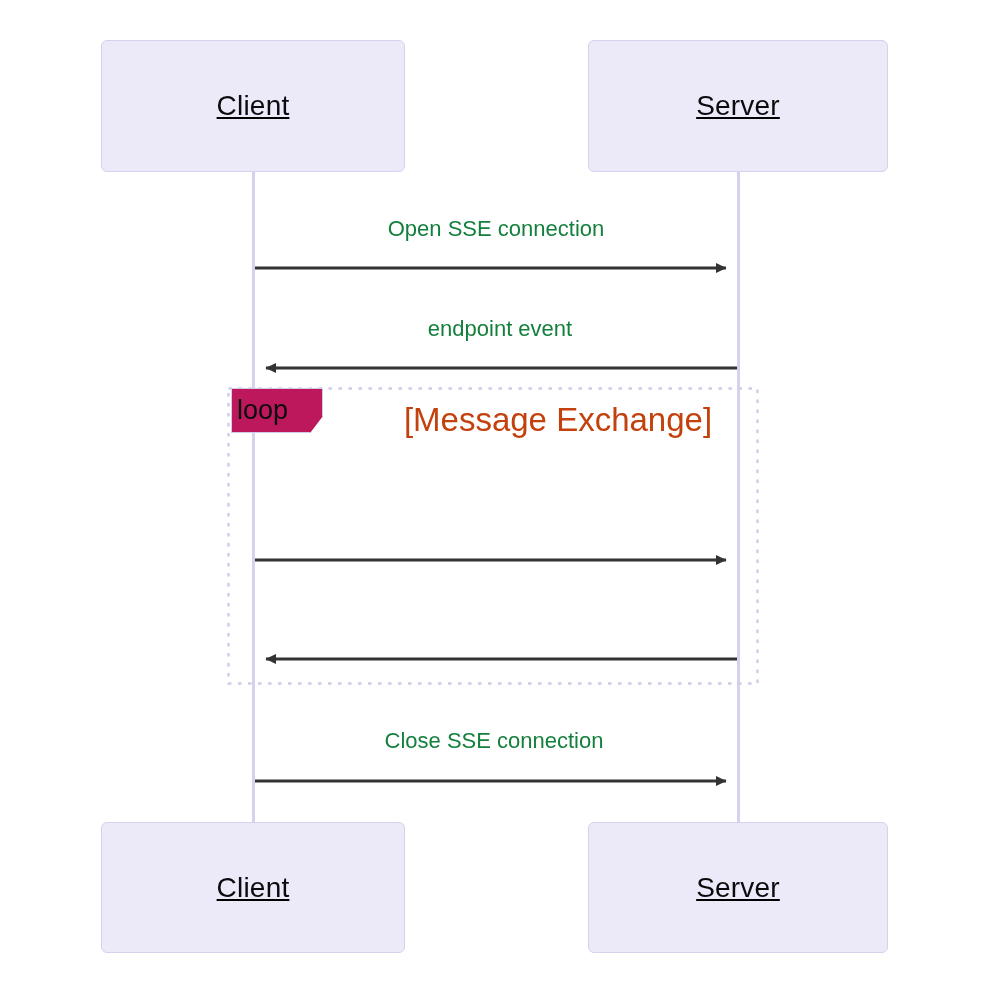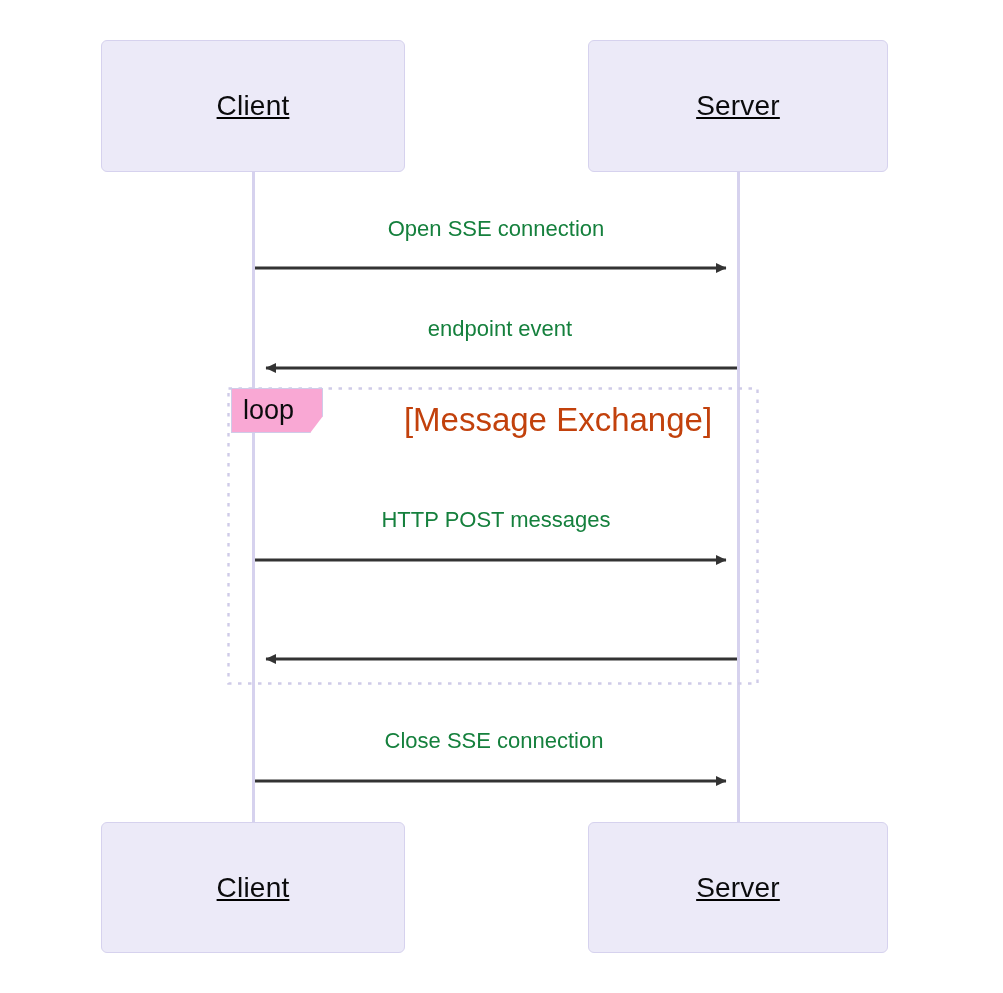--- a/index.html
+++ b/index.html
@@ -47,26 +47,26 @@
     font-family: "Liberation Sans", sans-serif;
     font-size: 22px;
     color: #15803d;
     white-space: nowrap;
     transform: translateX(-50%);
     line-height: 1;
   }
   .loop-tag {
     position: absolute;
     box-sizing: border-box;
-    background: #f9a8d4;
+    background: #be185d;
     border: 1.4px solid #cfcbe8;
     display: flex;
     align-items: center;
     justify-content: flex-start;
-    padding-left: 11px;
+    padding-left: 5px;
     -webkit-clip-path: polygon(0 0, 100% 0, 100% 62%, 86% 100%, 0 100%);
     clip-path: polygon(0 0, 100% 0, 100% 62%, 86% 100%, 0 100%);
   }
   .loop-tag-label {
     font-family: "Liberation Sans", sans-serif;
     font-size: 27px;
     color: #0b0b0d;
     line-height: 1;
   }
   .loop-condition {
@@ -123,21 +123,20 @@
   </div>
 
   <div class="participant-box" style="left:588px; top:822px; width:300px; height:131px;">
     <span class="participant-label">Server</span>
   </div>
 
   <div class="message-label" style="left:496px; top:218px;">Open SSE connection</div>
 
   <div class="message-label" style="left:500px; top:318px;">endpoint event</div>
 
-  <div class="message-label" style="left:496px; top:509px;">HTTP POST messages</div>
 
 
   <div class="message-label" style="left:494px; top:730px;">Close SSE connection</div>
 
   <div class="loop-tag" style="left:231px; top:388px; width:92px; height:45px;">
     <span class="loop-tag-label">loop</span>
   </div>
 
   <div class="loop-condition" style="left:558px; top:403px;">[Message Exchange]</div>
 

